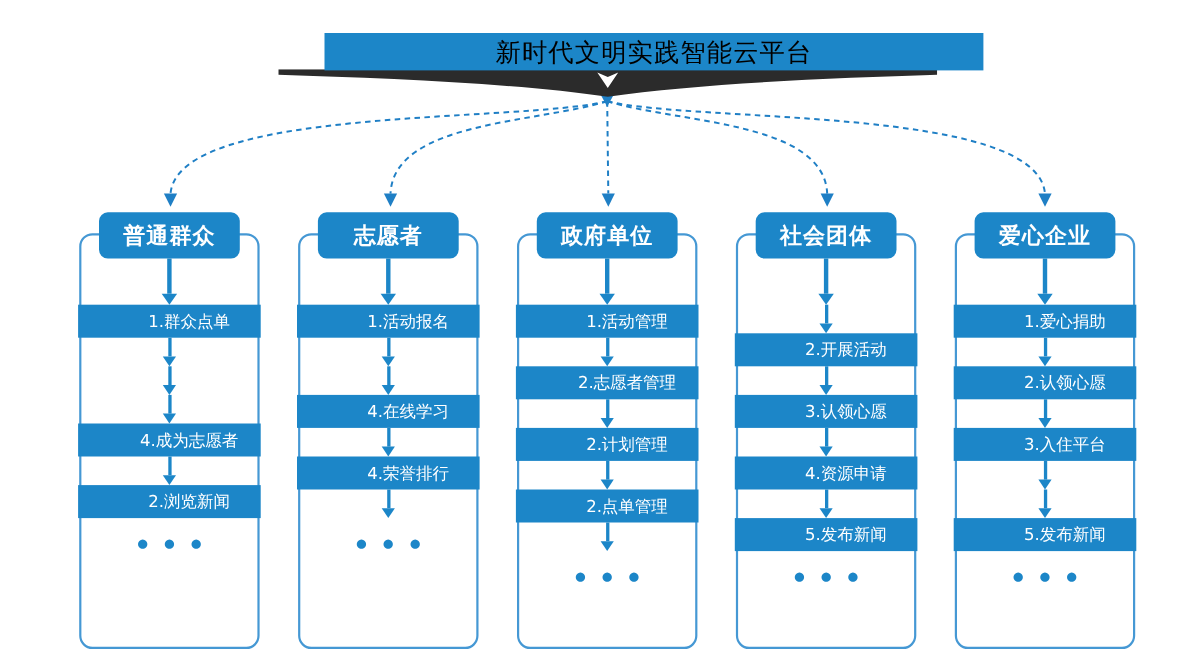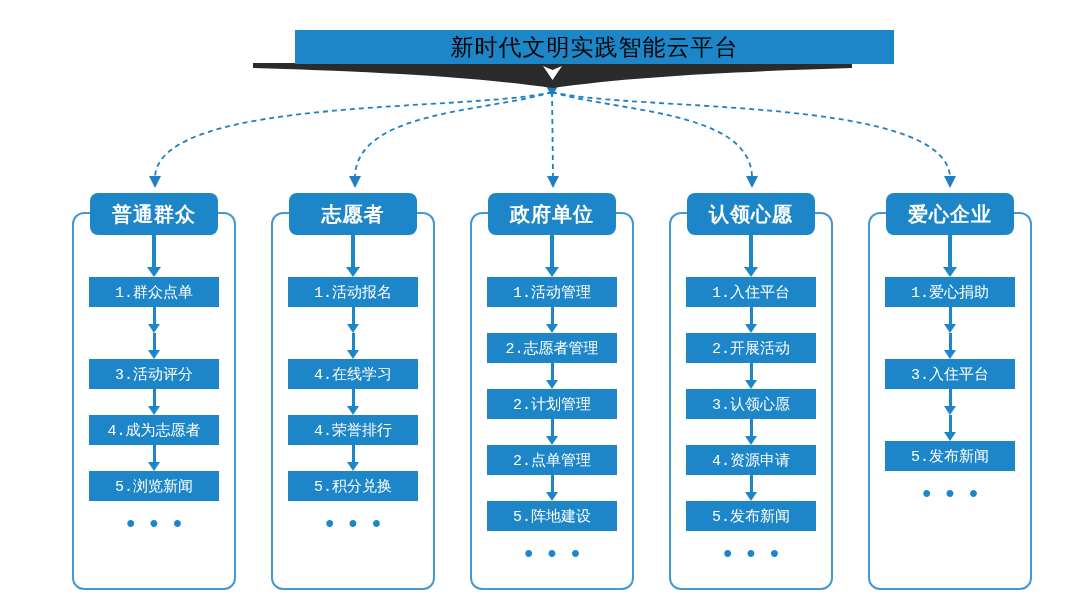--- a/index.html
+++ b/index.html
@@ -25,38 +25,38 @@
 
   
   .columns{
     position:absolute;left:72px;top:212px;width:960px;height:378px;
     display:flex;justify-content:space-between;z-index:2;
   }
   .column{
     position:relative;width:164px;height:378px;box-sizing:border-box;
     border:2px solid var(--border,#4598d4);border-radius:12px;
     background:transparent;
-    font-family:Liberation Mono, monospace;
   }
   .col-header{
     position:absolute;top:-21px;left:50%;transform:translateX(-50%);
     width:128px;height:42px;border-radius:8px;
     background:var(--primary,#1c86c8);
     display:flex;align-items:center;justify-content:center;
     color:#fff;font-size:20px;font-weight:700;letter-spacing:1px;
     z-index:2;
   }
   .col-body{
     position:absolute;top:21px;left:0;right:0;
     display:flex;flex-direction:column;align-items:center;
   }
   .step{
     width:130px;height:30px;background:var(--primary,#1c86c8);
     color:#fff;font-size:15px;display:flex;align-items:center;justify-content:center;
     white-space:nowrap;
+    padding-left:36px;
   }
   .arrow{display:flex;flex-direction:column;align-items:center;}
   .arrow .stem{width:3px;flex:1;background:var(--primary,#1c86c8);}
   .arrow .head{
     width:0;height:0;
     border-left:6px solid transparent;border-right:6px solid transparent;
     border-top:9px solid var(--primary,#1c86c8);
   }
   .arrow.long{height:42px;}
   .arrow.long .stem{width:4px;}
@@ -109,31 +109,30 @@
           </div>
         <div class="step">1.群众点单</div>
         <div class="arrow short">
             <div class="stem"></div>
             <div class="head"></div>
           </div>
         <div class="arrow short">
             <div class="stem"></div>
             <div class="head"></div>
           </div>
-        <div class="step">3.活动评分</div>
         <div class="arrow short">
             <div class="stem"></div>
             <div class="head"></div>
           </div>
         <div class="step">4.成为志愿者</div>
         <div class="arrow short">
             <div class="stem"></div>
             <div class="head"></div>
           </div>
-        <div class="step">5.浏览新闻</div>
+        <div class="step">2.浏览新闻</div>
         <div class="dots">•••</div>
       </div>
     </div>
 
     <div class="column">
       <div class="col-header">志愿者</div>
       <div class="col-body">
         <div class="arrow long">
             <div class="stem"></div>
             <div class="head"></div>
@@ -150,21 +149,20 @@
         <div class="step">4.在线学习</div>
         <div class="arrow short">
             <div class="stem"></div>
             <div class="head"></div>
           </div>
         <div class="step">4.荣誉排行</div>
         <div class="arrow short">
             <div class="stem"></div>
             <div class="head"></div>
           </div>
-        <div class="step">5.积分兑换</div>
         <div class="dots">•••</div>
       </div>
     </div>
 
     <div class="column">
       <div class="col-header">政府单位</div>
       <div class="col-body">
         <div class="arrow long">
             <div class="stem"></div>
             <div class="head"></div>
@@ -182,33 +180,31 @@
         <div class="step">2.计划管理</div>
         <div class="arrow short">
             <div class="stem"></div>
             <div class="head"></div>
           </div>
         <div class="step">2.点单管理</div>
         <div class="arrow short">
             <div class="stem"></div>
             <div class="head"></div>
           </div>
-        <div class="step">5.阵地建设</div>
-        <div class="dots">•••</div>
-      </div>
-    </div>
-
-    <div class="column">
-      <div class="col-header">认领心愿</div>
-      <div class="col-body">
-        <div class="arrow long">
-            <div class="stem"></div>
-            <div class="head"></div>
-          </div>
-        <div class="step">1.入住平台</div>
+        <div class="dots">•••</div>
+      </div>
+    </div>
+
+    <div class="column">
+      <div class="col-header">社会团体</div>
+      <div class="col-body">
+        <div class="arrow long">
+            <div class="stem"></div>
+            <div class="head"></div>
+          </div>
         <div class="arrow short">
             <div class="stem"></div>
             <div class="head"></div>
           </div>
         <div class="step">2.开展活动</div>
         <div class="arrow short">
             <div class="stem"></div>
             <div class="head"></div>
           </div>
         <div class="step">3.认领心愿</div>
@@ -231,20 +227,21 @@
       <div class="col-body">
         <div class="arrow long">
             <div class="stem"></div>
             <div class="head"></div>
           </div>
         <div class="step">1.爱心捐助</div>
         <div class="arrow short">
             <div class="stem"></div>
             <div class="head"></div>
           </div>
+        <div class="step">2.认领心愿</div>
         <div class="arrow short">
             <div class="stem"></div>
             <div class="head"></div>
           </div>
         <div class="step">3.入住平台</div>
         <div class="arrow short">
             <div class="stem"></div>
             <div class="head"></div>
           </div>
         <div class="arrow short">

